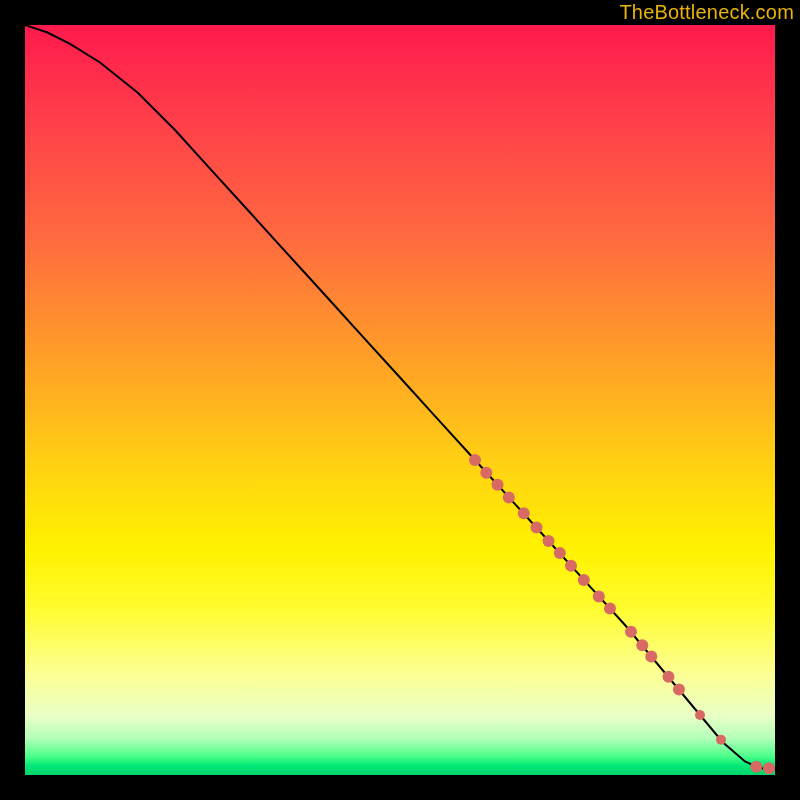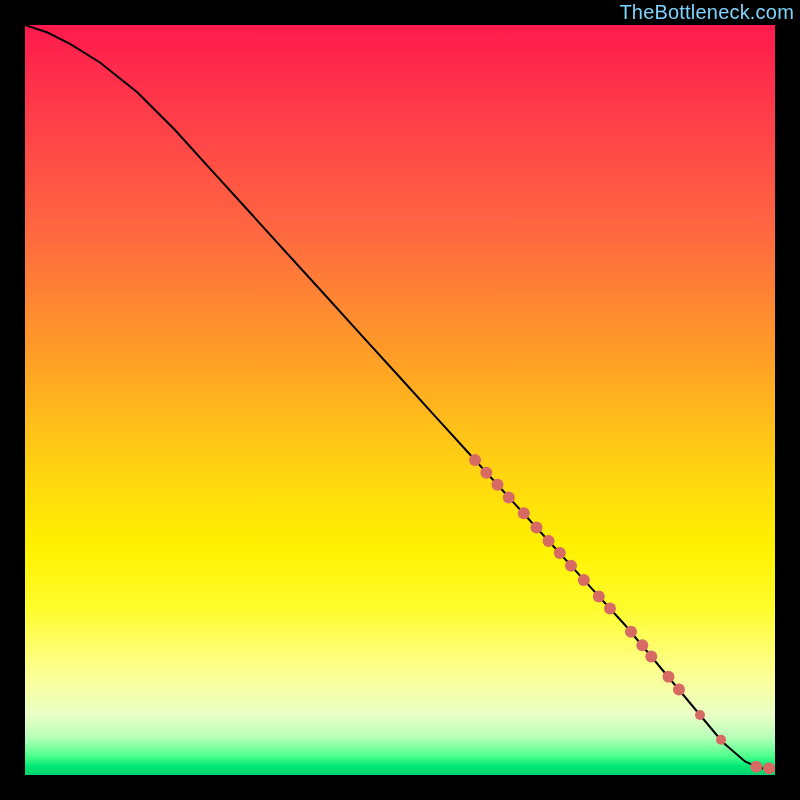--- a/index.html
+++ b/index.html
@@ -46,21 +46,21 @@
     width: 750px;
     height: 750px;
     display: block;
   }
   .watermark {
     position: absolute;
     top: 1px;
     right: 6px;
     font-size: 20px;
     font-weight: 500;
-    color: #7dd3fc;
+    color: #eab308;
     letter-spacing: 0.2px;
     user-select: none;
   }
 </style>
 </head>
 <body>
 
 <div class="stage">
   <div class="watermark">TheBottleneck.com</div>
 

